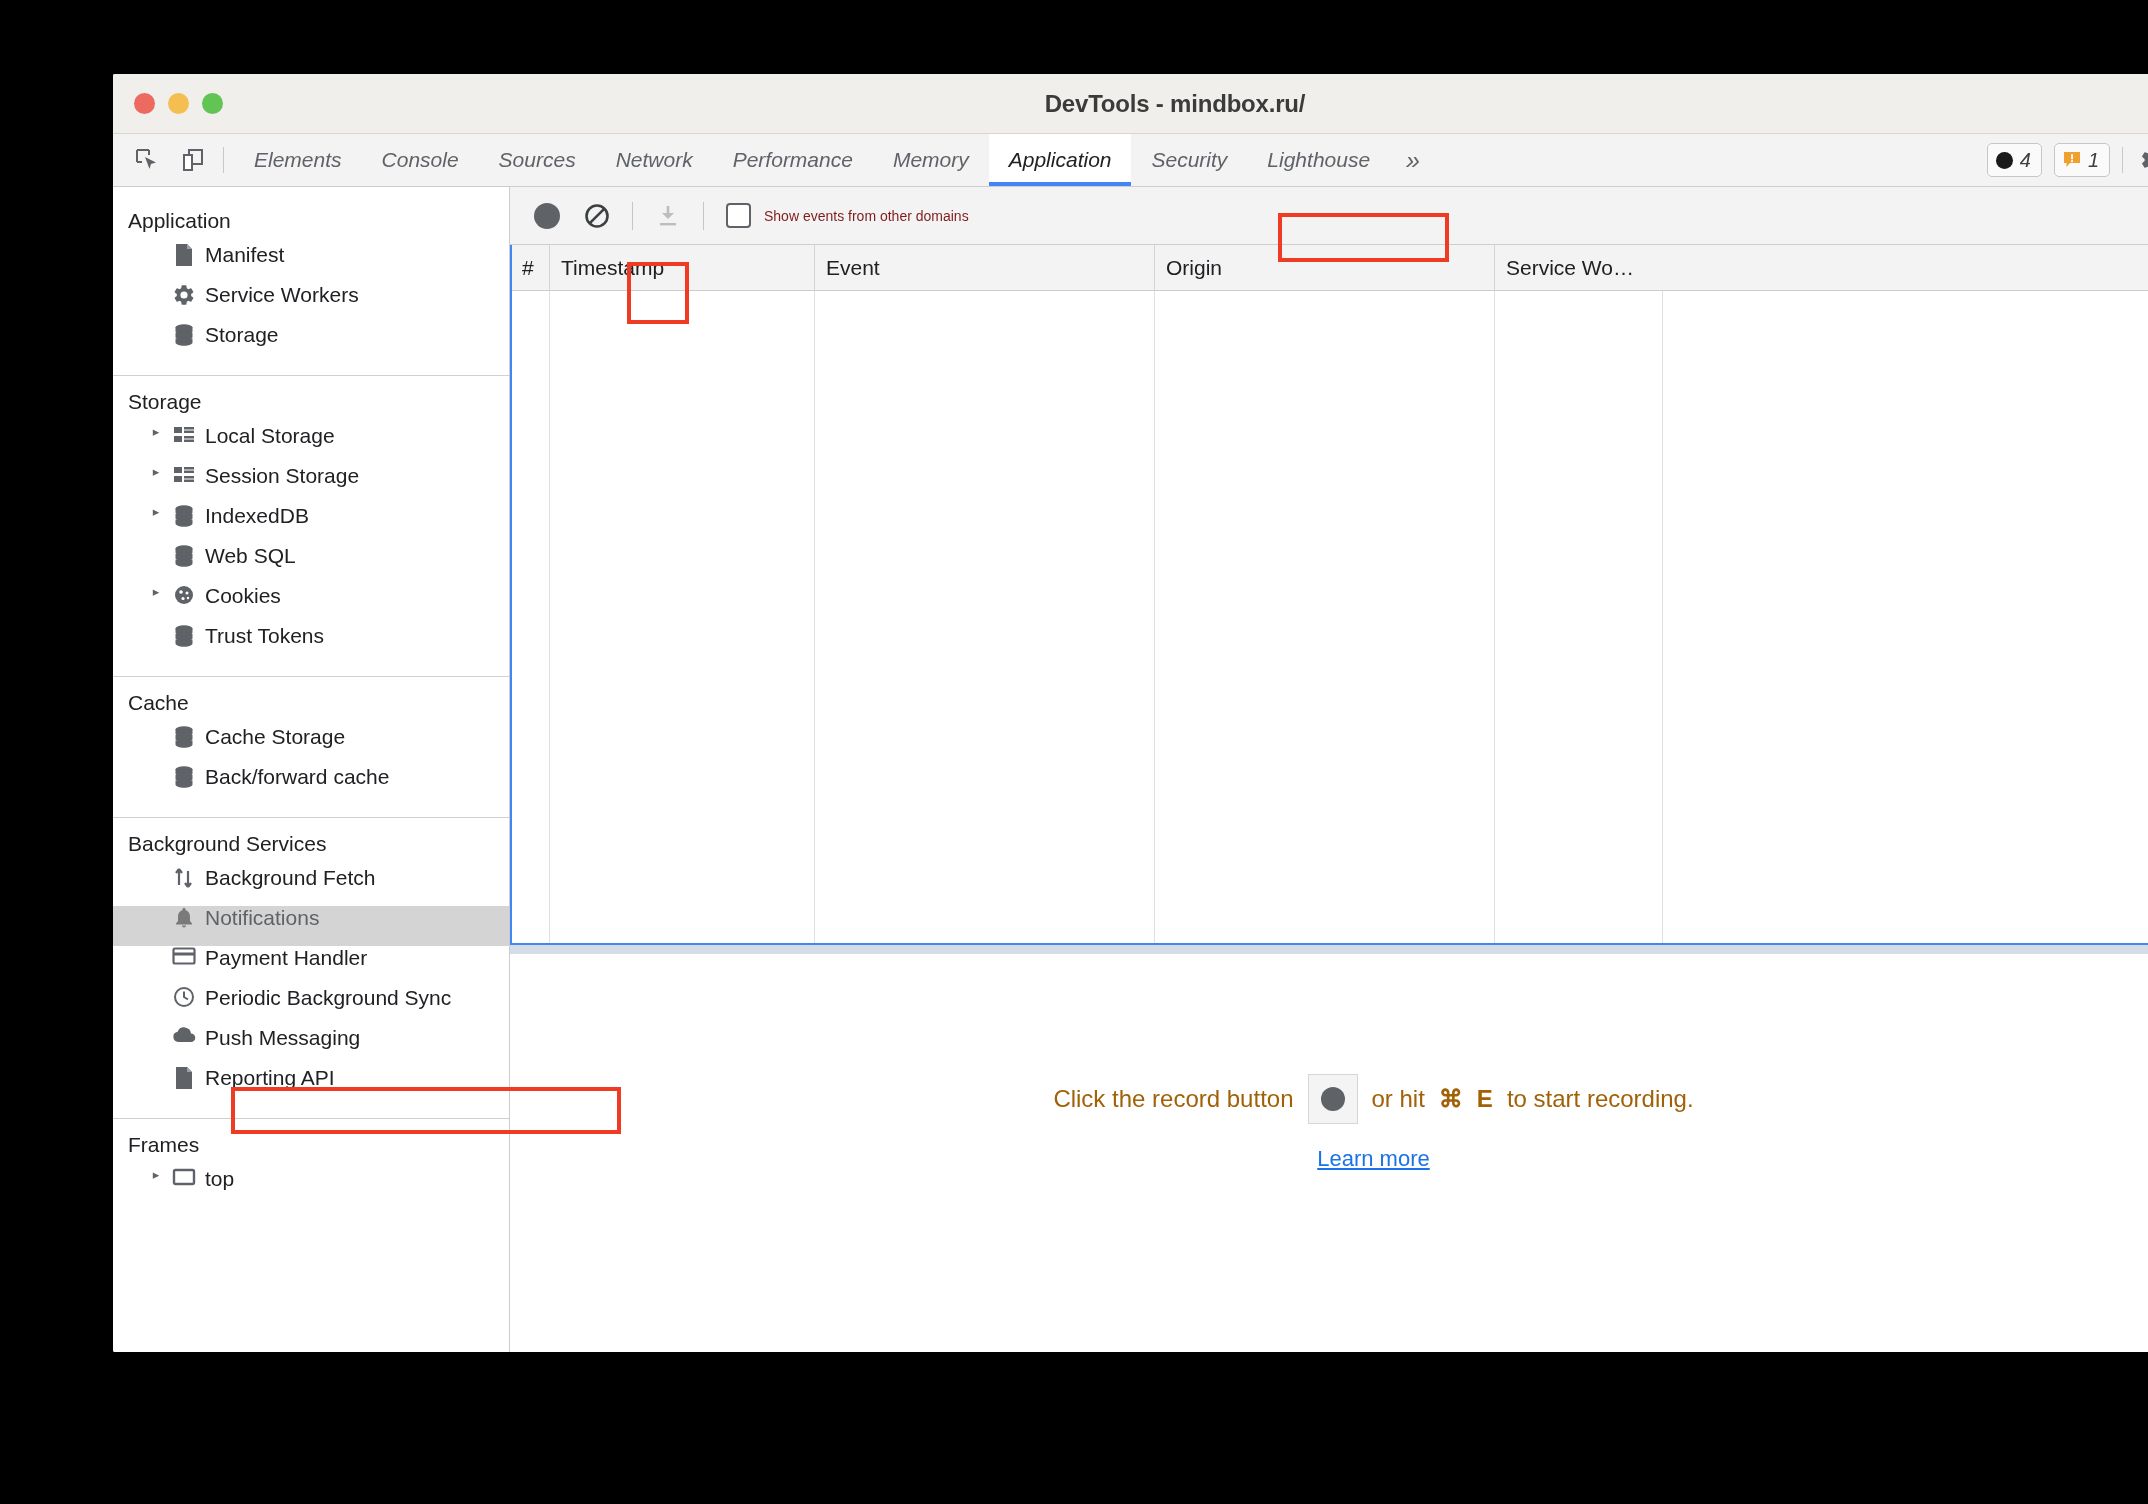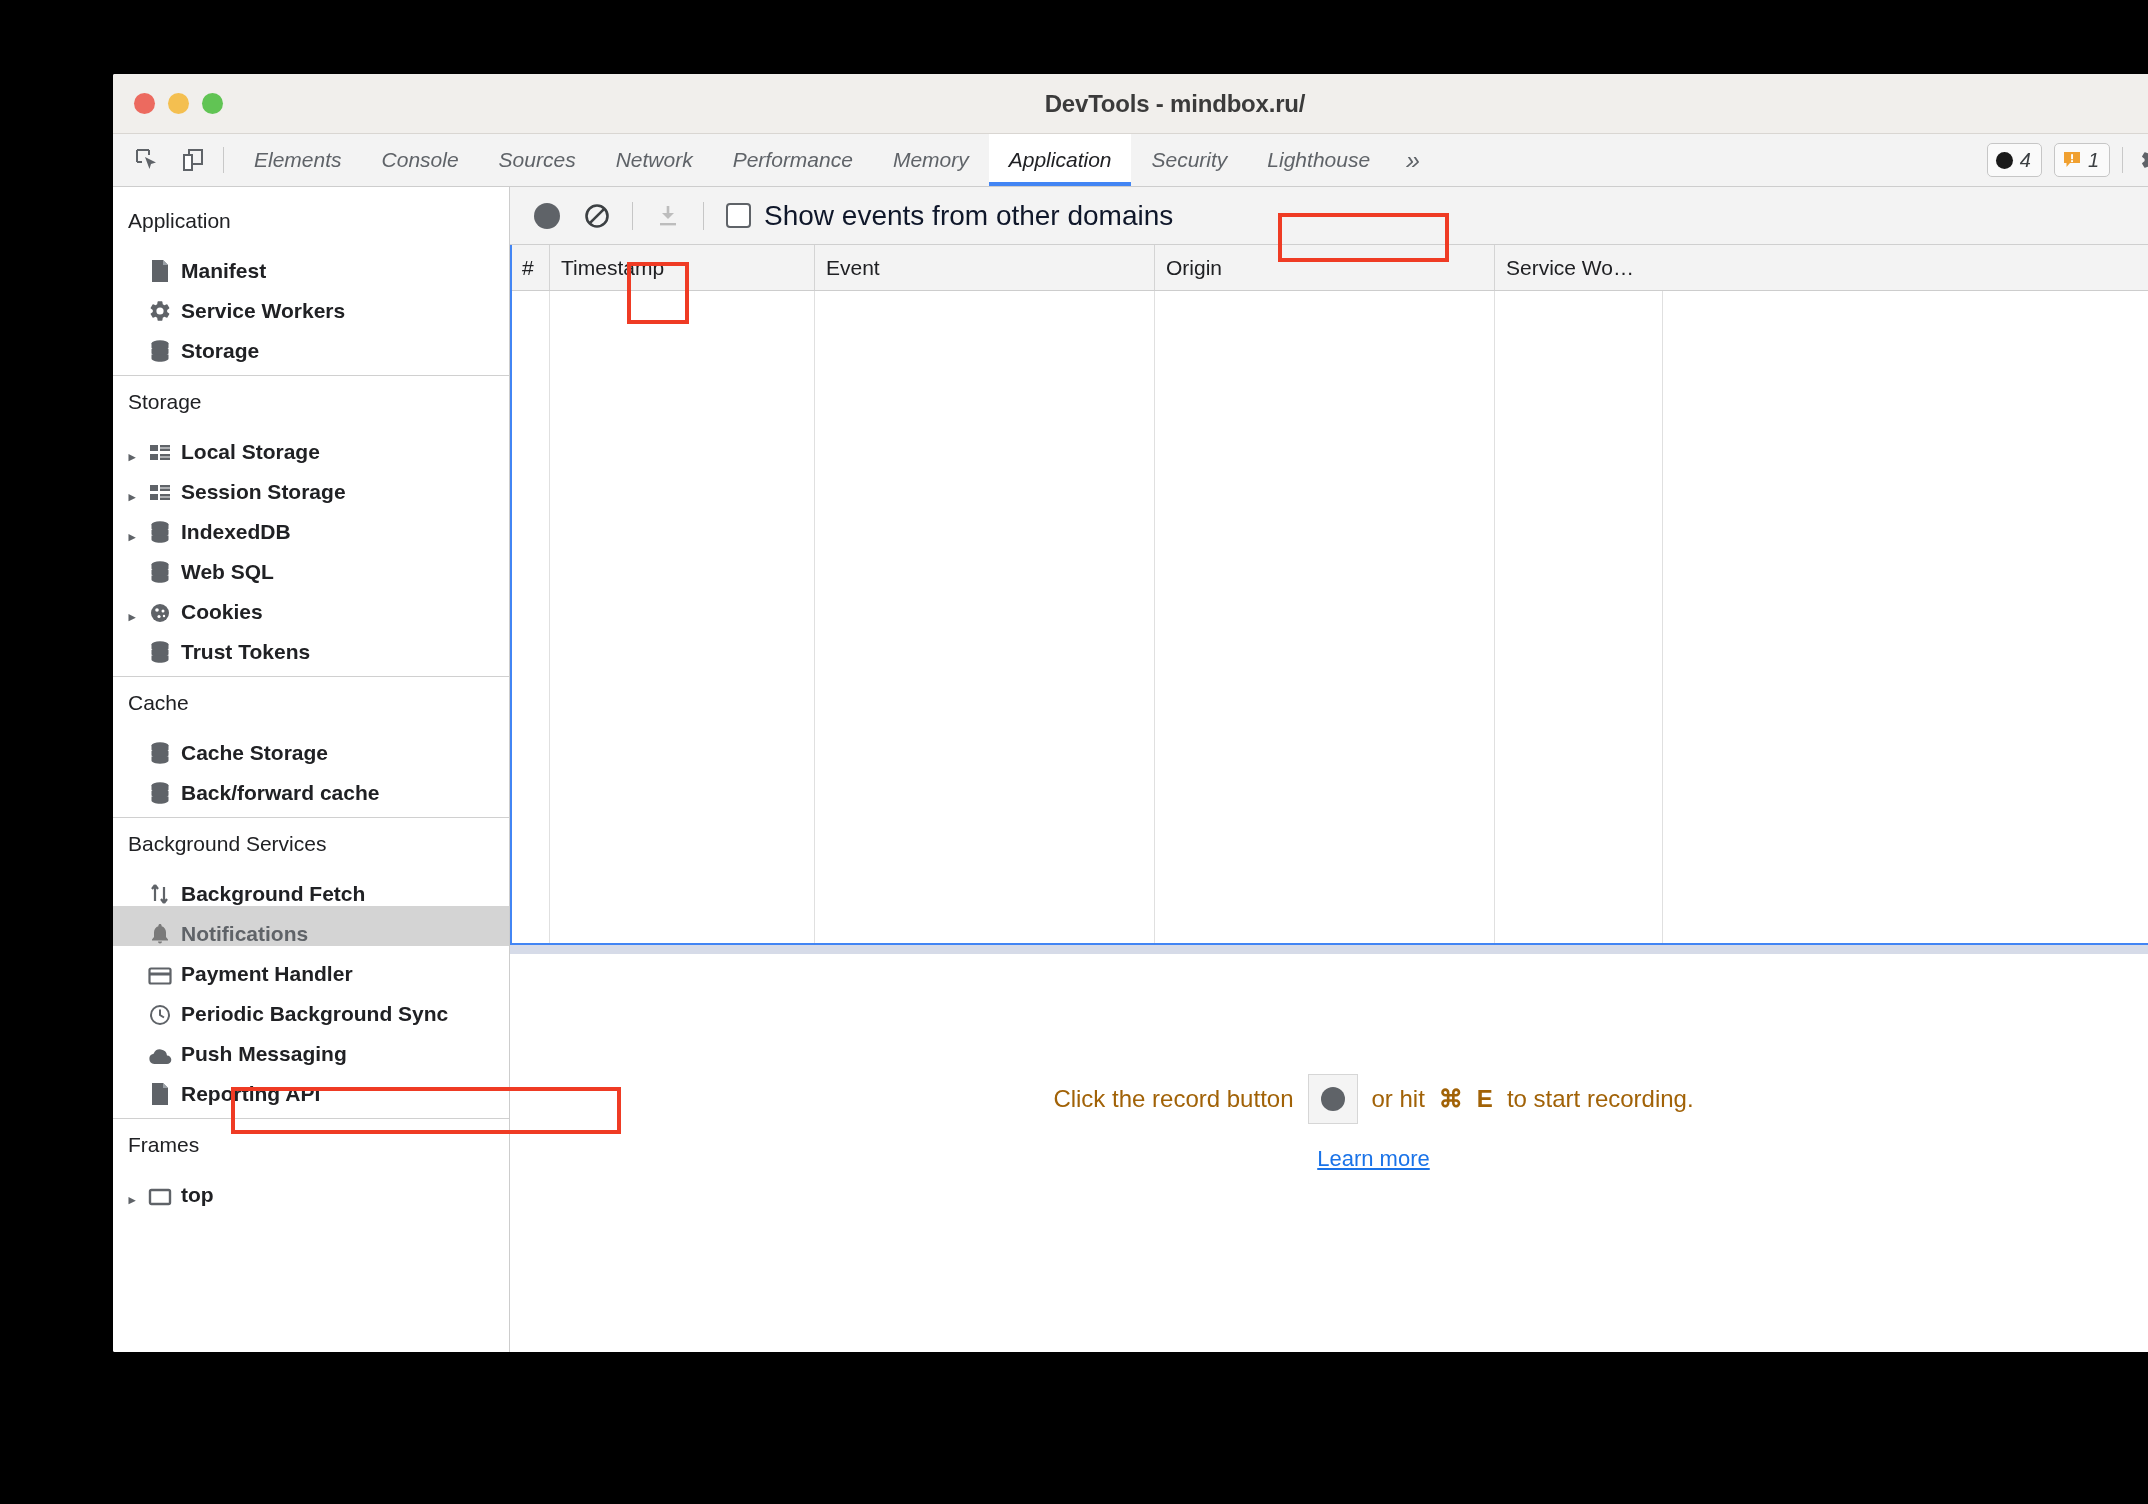--- a/index.html
+++ b/index.html
@@ -132,28 +132,27 @@
   }
   .sec-title {
     font-size: 21px;
     color: #202124;
     padding: 14px 0 10px 15px;
   }
   .sec { border-bottom: 1px solid #d0d0d0; padding-bottom: 12px; }
   .sec:last-child { border-bottom: none; }
 
   .item {
-    display: flex; align-items: flex-end;
+    display: flex; align-items: flex-start;
     height: 40px;
-    padding-left: 8px;
+    padding-left: 32px;
     font-size: 21px;
     color: #202124;
     cursor: pointer;
     position: relative;
-    font-weight: bold;
   }
   .item .tri {
     width: 22px; flex: none;
     display: flex; align-items: center; justify-content: center;
     color: #5f6368; font-size: 13px;
   }
   .item .tri.empty { visibility: hidden; }
   .item .ico {
     width: 34px; flex: none;
     display: flex; align-items: center; justify-content: center;
@@ -184,21 +183,21 @@
   }
   .record-dot { width: 26px; height: 26px; border-radius: 50%; background: #5f6368; }
   .tsep { width: 1px; height: 28px; background: #c6c6c6; margin: 0 8px; }
   .chk-wrap { display: flex; align-items: center; gap: 13px; margin-left: 10px; cursor: pointer; }
   .chkbox {
     width: 25px; height: 25px;
     border: 2px solid #5f6368;
     border-radius: 4px;
     background: #fff;
   }
-  .chk-label { font-size: 28px; color: #0f172a; }
+  .chk-label { font-size: 14px; color: #7f1d1d; }
 
   
   .grid-wrap {
     height: 700px;
     border: 2px solid #4285f4;
     border-left: 2px solid #4285f4;
     border-top: none;
     background: #fff;
     display: flex; flex-direction: column;
     flex: none;

